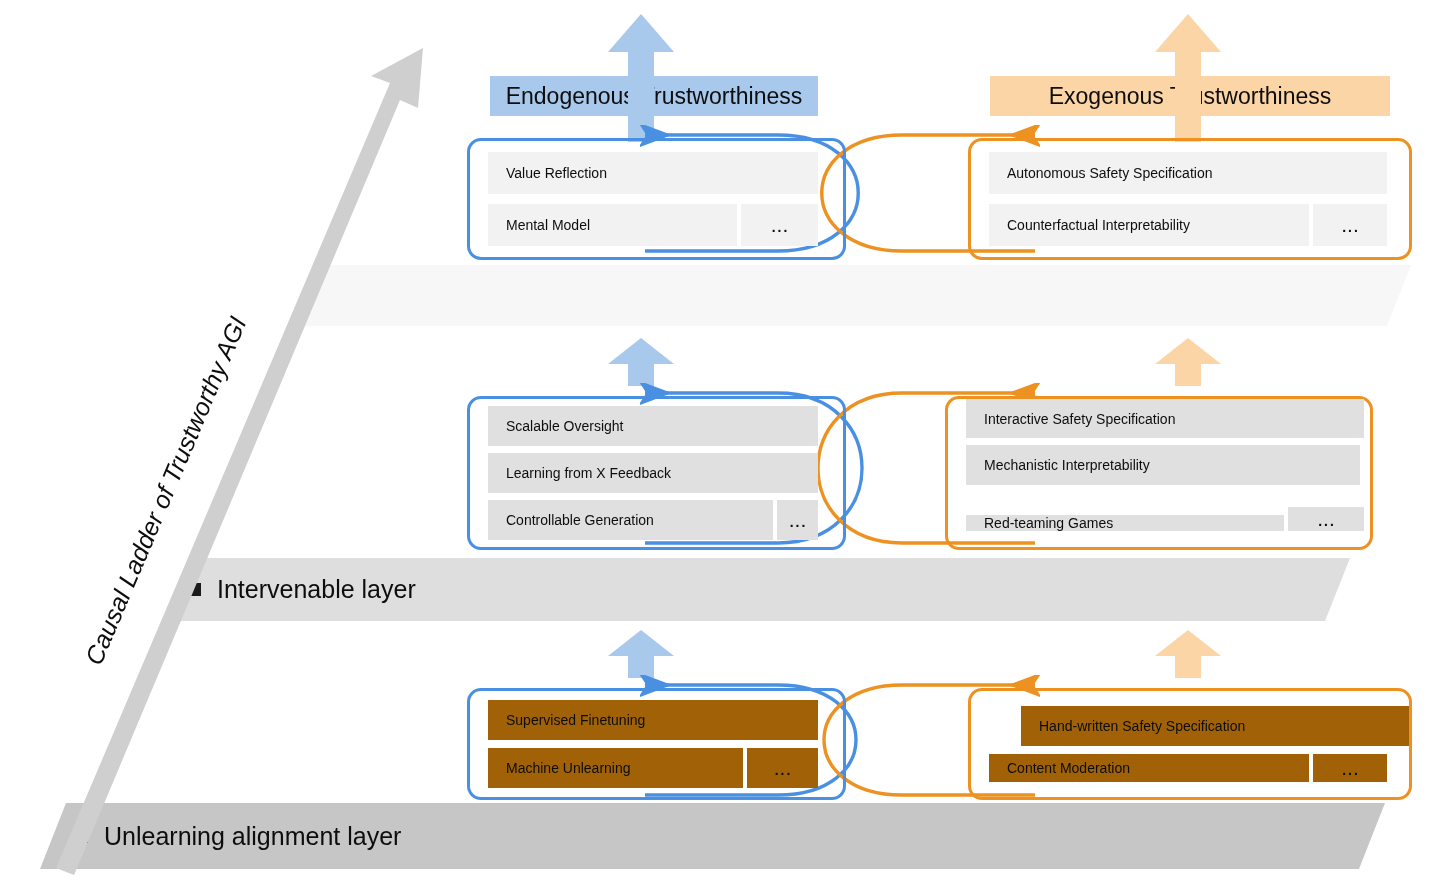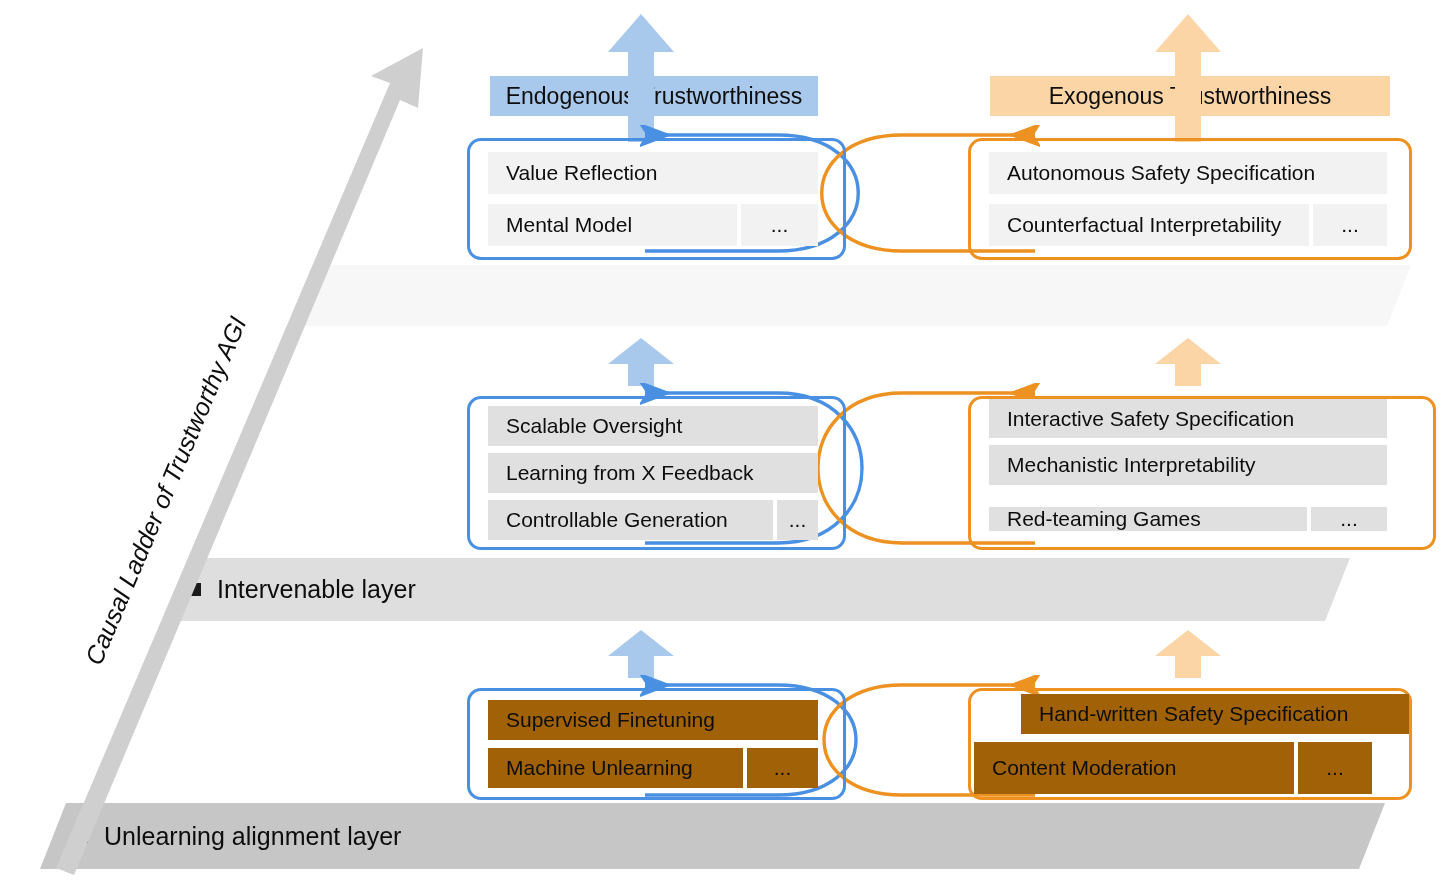--- a/index.html
+++ b/index.html
@@ -39,21 +39,21 @@
     border-radius:14px;
     background:transparent;
   }
   .group.blue{border:3px solid #4a90e2;}
   .group.orange{border:3px solid #ed9121;}
 
   .rows{position:absolute;left:0;top:0;right:0;bottom:0;display:flex;flex-direction:column;justify-content:center;}
   .row{display:flex;align-items:stretch;}
   .cell{
     display:flex;align-items:center;
-    font-size:21px;color:#0d0d0d;white-space:nowrap;
+    font-size:14px;color:#0d0d0d;white-space:nowrap;
     box-sizing:border-box;
     padding-left:18px;
   }
   .cell.dots{justify-content:center;padding-left:0;font-size:21px;}
   .spacer{flex:0 0 auto;}
 
   
   .tint-a .cell{background:#f2f2f2;}
   .tint-b .cell{background:#e0e0e0;}
   .tint-c .cell{background:#a16207;}
@@ -221,21 +221,21 @@
         <div class="cell" style="width:330px;">Learning from X Feedback</div>
       </div>
       <div class="row" style="height:40px;margin:0 0 0 18px;">
         <div class="cell" style="width:285px;">Controllable Generation</div>
         <div class="spacer" style="width:4px;"></div>
         <div class="cell dots" style="width:41px;">...</div>
       </div>
     </div>
   </div>
 
-  <div class="group orange" style="left:968px;top:396px;width:468px;height:154px;text-decoration:underline;">
+  <div class="group orange" style="left:945px;top:396px;width:428px;height:154px;text-decoration:underline;">
     <div class="rows tint-b">
       <div class="row" style="height:40px;margin:0 0 7px 18px;">
         <div class="cell" style="width:398px;">Interactive Safety Specification</div>
       </div>
       <div class="row" style="height:40px;margin:0 10px 7px 18px;">
         <div class="cell" style="width:398px;">Mechanistic Interpretability</div>
       </div>
       <div class="row" style="height:40px;margin:0 0 16px 18px;align-items:flex-end;">
         <div class="cell" style="width:318px;">Red-teaming Games</div>
         <div class="spacer" style="width:4px;"></div>
@@ -255,21 +255,21 @@
         <div class="cell dots" style="width:71px;">...</div>
       </div>
     </div>
   </div>
 
   <div class="group orange" style="left:968px;top:688px;width:444px;height:112px;">
     <div class="rows tint-c">
       <div class="row" style="height:40px;margin:0 0 8px 18px;padding-left:32px;">
         <div class="cell" style="width:398px;">Hand-written Safety Specification</div>
       </div>
-      <div class="row" style="height:52px;margin:0 0 0 3px;">
+      <div class="row" style="height:28px;margin:0 0 0 18px;">
         <div class="cell" style="width:320px;">Content Moderation</div>
         <div class="spacer" style="width:4px;"></div>
         <div class="cell dots" style="width:74px;">...</div>
       </div>
     </div>
   </div>
 
 </div>
 
 </body></html>

